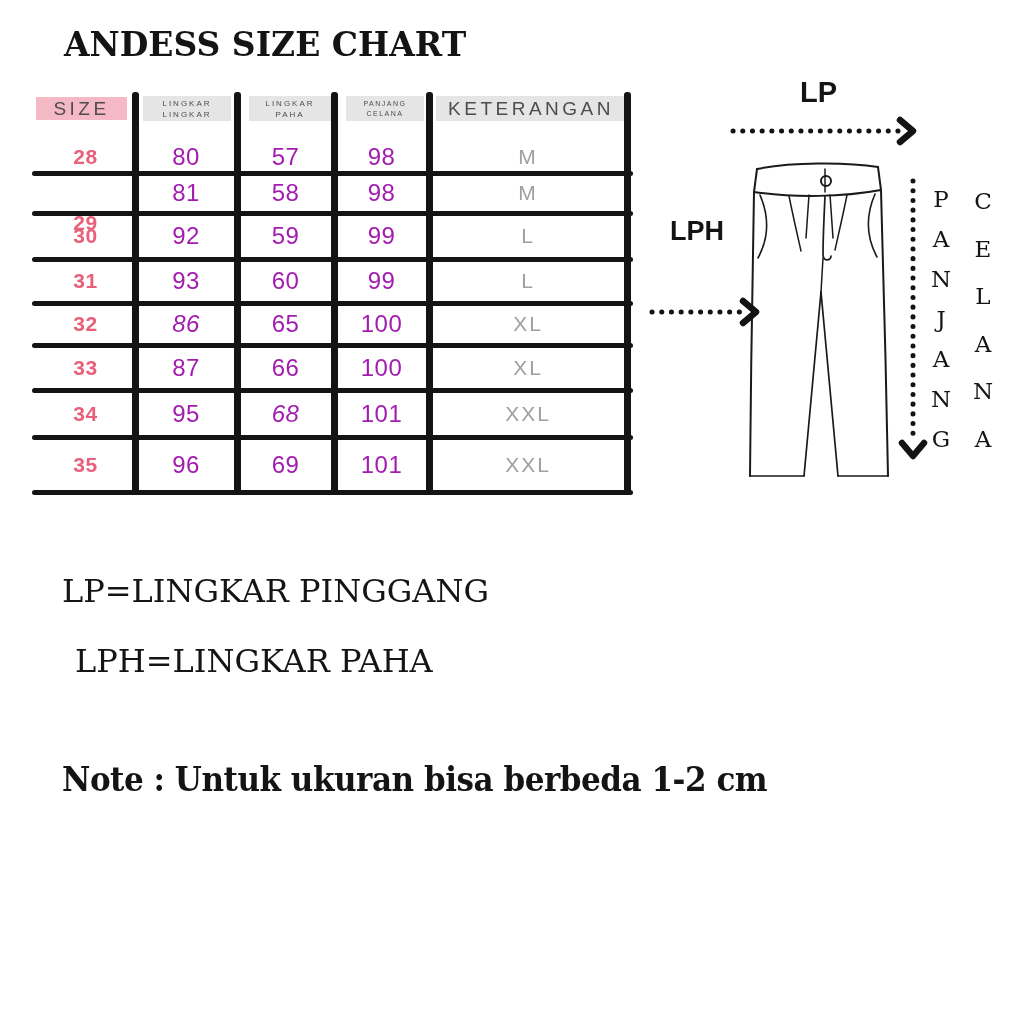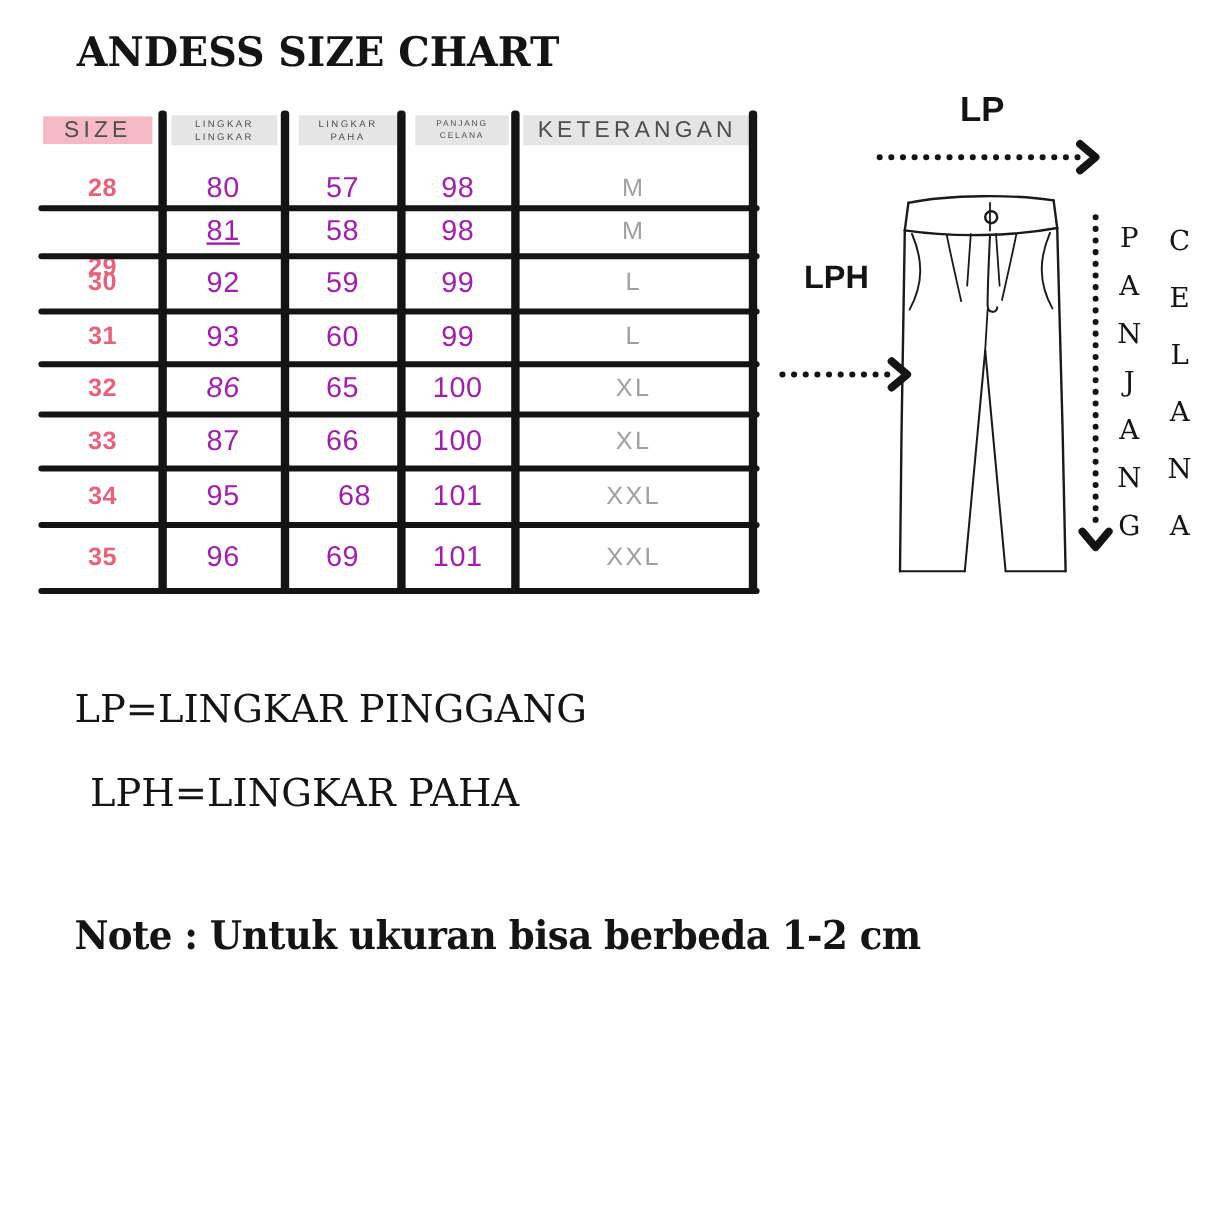--- a/index.html
+++ b/index.html
@@ -89,21 +89,21 @@
       <div class="hline" style="top: 434.5px;"></div>
       <div class="hline" style="top: 489.5px;"></div>
     </div>
   <div id="cells">
       <div class="cell size-cell" style="left: 36px; top: 140px; width: 99px; height: 33px;">28</div>
       <div class="cell value-cell" style="left: 135px; top: 140px; width: 102px; height: 33px;">80</div>
       <div class="cell value-cell" style="left: 237px; top: 140px; width: 97px; height: 33px;">57</div>
       <div class="cell value-cell" style="left: 334px; top: 140px; width: 95px; height: 33px;">98</div>
       <div class="cell ket-cell" style="left: 429px; top: 140px; width: 198px; height: 33px;">M</div>
       <div class="cell size-cell" style="left: 36px; top: 159px; width: 99px; height: 40px; margin-top: 44px;">29</div>
-      <div class="cell value-cell" style="left: 135px; top: 173px; width: 102px; height: 40px; text-decoration: underline;">81</div>
+      <div class="cell value-cell" style="left: 135px; top: 173px; width: 102px; height: 40px;">81</div>
       <div class="cell value-cell" style="left: 237px; top: 173px; width: 97px; height: 40px;">58</div>
       <div class="cell value-cell" style="left: 334px; top: 173px; width: 95px; height: 40px;">98</div>
       <div class="cell ket-cell" style="left: 429px; top: 173px; width: 198px; height: 40px;">M</div>
       <div class="cell size-cell" style="left: 36px; top: 213px; width: 99px; height: 46px;">30</div>
       <div class="cell value-cell" style="left: 135px; top: 213px; width: 102px; height: 46px;">92</div>
       <div class="cell value-cell" style="left: 237px; top: 213px; width: 97px; height: 46px;">59</div>
       <div class="cell value-cell" style="left: 334px; top: 213px; width: 95px; height: 46px;">99</div>
       <div class="cell ket-cell" style="left: 429px; top: 213px; width: 198px; height: 46px;">L</div>
       <div class="cell size-cell" style="left: 36px; top: 259px; width: 99px; height: 44px;">31</div>
       <div class="cell value-cell" style="left: 135px; top: 259px; width: 102px; height: 44px;">93</div>
@@ -115,21 +115,21 @@
       <div class="cell value-cell" style="left: 237px; top: 303px; width: 97px; height: 42px;">65</div>
       <div class="cell value-cell" style="left: 334px; top: 303px; width: 95px; height: 42px;">100</div>
       <div class="cell ket-cell" style="left: 429px; top: 303px; width: 198px; height: 42px;">XL</div>
       <div class="cell size-cell" style="left: 36px; top: 345px; width: 99px; height: 45px;">33</div>
       <div class="cell value-cell" style="left: 135px; top: 345px; width: 102px; height: 45px;">87</div>
       <div class="cell value-cell" style="left: 237px; top: 345px; width: 97px; height: 45px;">66</div>
       <div class="cell value-cell" style="left: 334px; top: 345px; width: 95px; height: 45px;">100</div>
       <div class="cell ket-cell" style="left: 429px; top: 345px; width: 198px; height: 45px;">XL</div>
       <div class="cell size-cell" style="left: 36px; top: 390px; width: 99px; height: 47px;">34</div>
       <div class="cell value-cell" style="left: 135px; top: 390px; width: 102px; height: 47px;">95</div>
-      <div class="cell value-cell" style="left: 247px; top: 390px; width: 97px; height: 47px;">68</div>
+      <div class="cell value-cell" style="left: 237px; top: 390px; width: 97px; height: 47px; font-style: italic;">68</div>
       <div class="cell value-cell" style="left: 334px; top: 390px; width: 95px; height: 47px;">101</div>
       <div class="cell ket-cell" style="left: 429px; top: 390px; width: 198px; height: 47px;">XXL</div>
       <div class="cell size-cell" style="left: 36px; top: 437px; width: 99px; height: 55px;">35</div>
       <div class="cell value-cell" style="left: 135px; top: 437px; width: 102px; height: 55px;">96</div>
       <div class="cell value-cell" style="left: 237px; top: 437px; width: 97px; height: 55px;">69</div>
       <div class="cell value-cell" style="left: 334px; top: 437px; width: 95px; height: 55px;">101</div>
       <div class="cell ket-cell" style="left: 429px; top: 437px; width: 198px; height: 55px;">XXL</div>
     </div>
 
   <div class="abs measure-label lp-label">LP</div>

